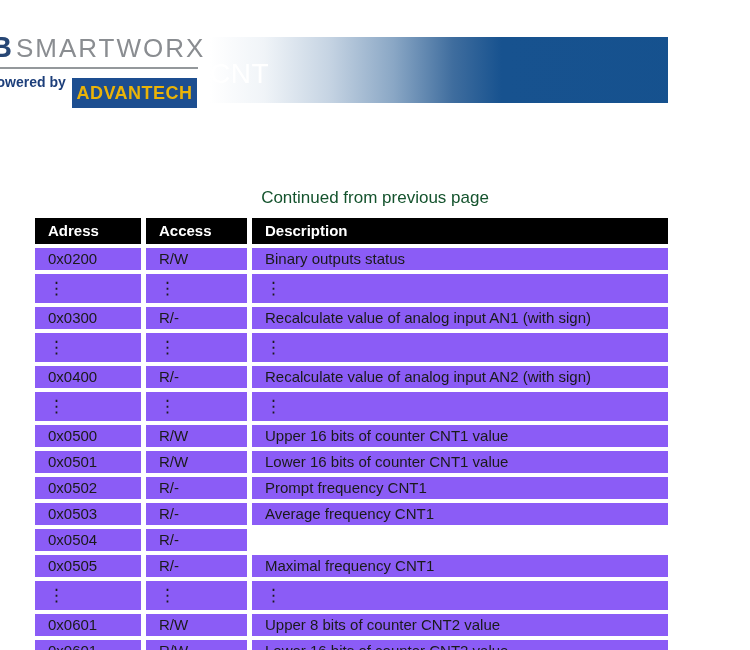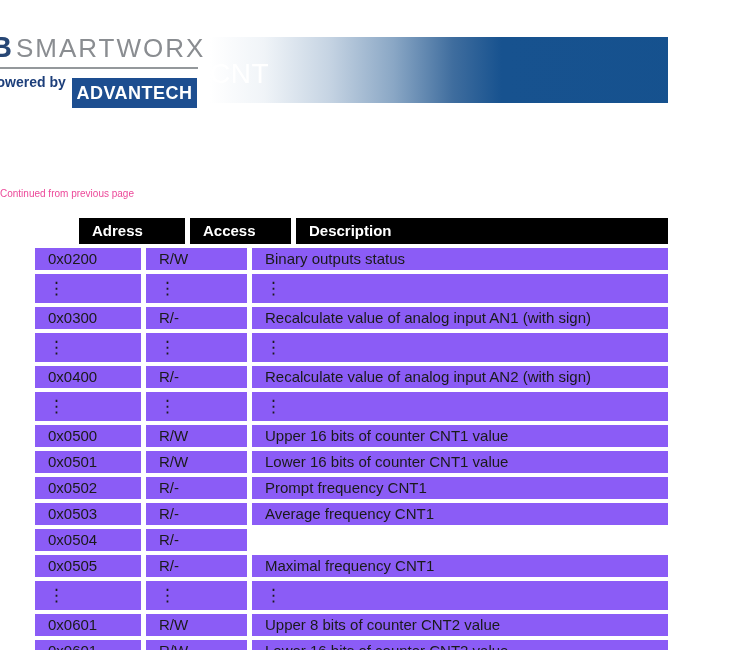--- a/index.html
+++ b/index.html
@@ -47,21 +47,21 @@
     font-weight: bold;
     color: #1c3e7a;
   }
   .adv-box {
     position: absolute;
     left: 72px;
     top: 78px;
     width: 125px;
     height: 30px;
     background: #1d4e90;
-    color: #ffffff;
+    color: #eab308;
     display: flex;
     align-items: center;
     justify-content: center;
     font-weight: bold;
     font-size: 18px;
     letter-spacing: 0.5px;
   }
 
   
   .blue-bar {
@@ -83,39 +83,39 @@
     font-size: 28px;
     letter-spacing: 0.5px;
   }
 
   
   .continued {
     position: absolute;
     left: 0;
     top: 188px;
     width: 750px;
-    text-align: left;
-    font-size: 10px;
-    color: #ec4899;
+    text-align: center;
+    font-size: 17px;
+    color: #14532d;
   }
 
   
   .table {
     position: absolute;
     left: 35px;
     top: 218px;
     width: 680px;
   }
   .trow {
     display: grid;
     grid-template-columns: 106px 101px 1fr;
     column-gap: 5px;
     margin-top: 4px;
   }
-  .trow.thead { margin-top: 0; margin-left: 44px; }
+  .trow.thead { margin-top: 0; }
   .cell {
     background: #8b5cf6;
     height: 22px;
     line-height: 22px;
     font-size: 15px;
     color: #1a1a1a;
     padding-left: 13px;
     white-space: nowrap;
     overflow: hidden;
   }

